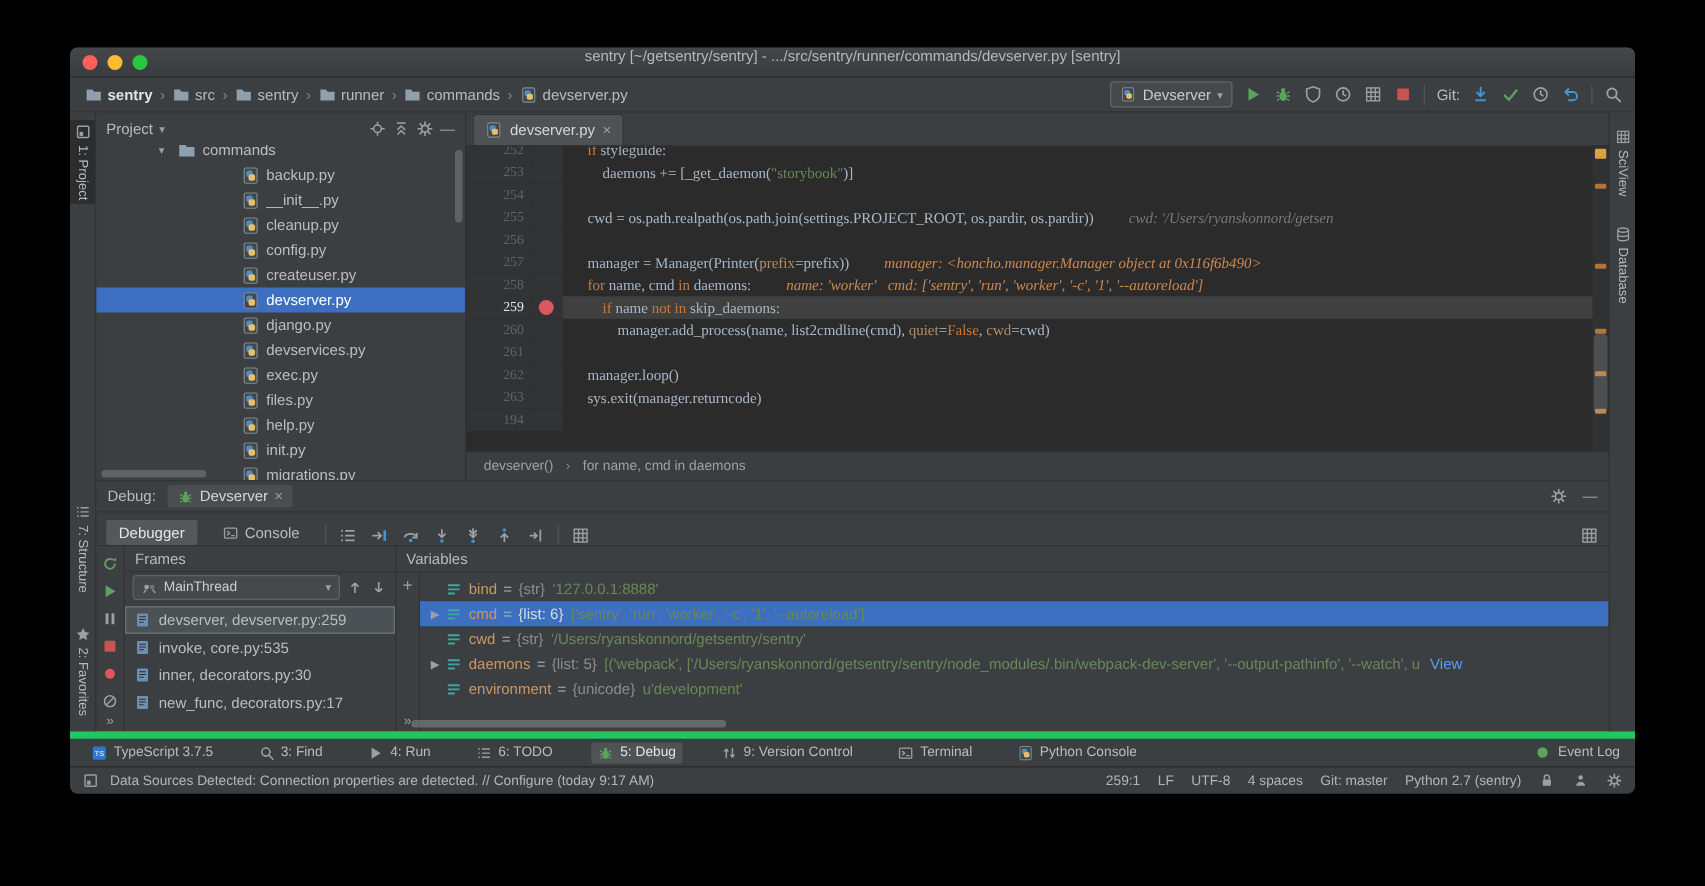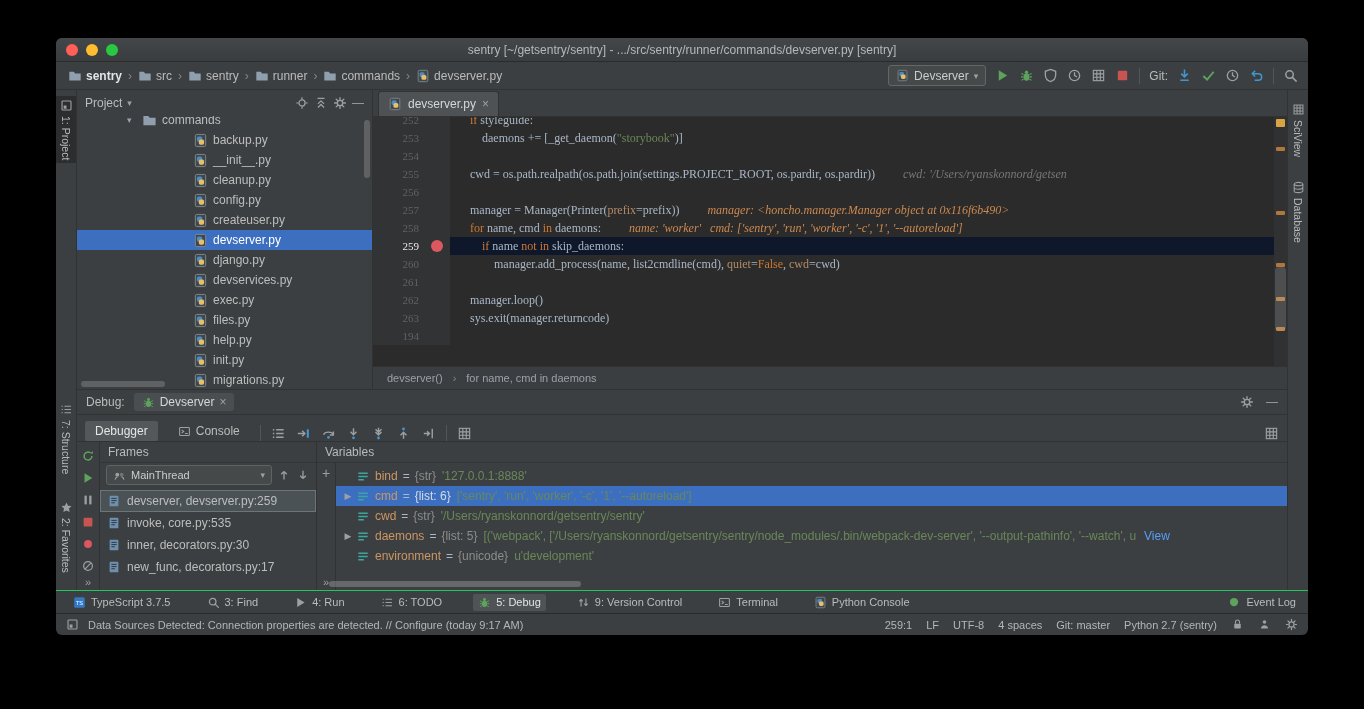--- a/index.html
+++ b/index.html
@@ -2,21 +2,21 @@
 <html><head>
 <meta charset="utf-8">
 <style>
   html,body{margin:0;padding:0;background:#000;width:1364px;height:709px;overflow:hidden;
     font-family:"Liberation Sans",sans-serif;-webkit-font-smoothing:antialiased;}
   .window{position:absolute;left:56px;top:38px;width:1252px;height:597px;background:#3c3f41;
     border-radius:6px;overflow:hidden;display:flex;flex-direction:column;box-shadow:0 20px 60px rgba(0,0,0,.7);}
   svg.ic{display:block;flex:none}
   
   .titlebar{height:23px;background:linear-gradient(#434749,#393d3f);border-bottom:1px solid #2b2b2b;
-    display:flex;align-items:center;position:relative;flex:none}
+    display:flex;position:relative;flex:none}
   .traffic{position:absolute;left:10px;top:6px;display:flex;gap:8px}
   .tl{width:12px;height:12px;border-radius:50%}
   .tl.red{background:#ff5f57}.tl.yellow{background:#febc2e}.tl.green{background:#28c840}
   .wtitle{flex:1;text-align:center;font-size:12px;color:#b4b8bb;white-space:nowrap;overflow:hidden}
   
   .navbar{height:27px;border-bottom:1px solid #323232;display:flex;align-items:center;
     padding:0 10px;font-size:12px;color:#bbb;flex:none;gap:2px}
   .crumb{display:flex;align-items:center;gap:4px;padding:0 2px}
   .crumb-first span{font-weight:bold;color:#e0e4e7}
   .crumb-sep{color:#848484;padding:0 2px}
@@ -56,21 +56,21 @@
   .etab .close{color:#9da0a3;font-size:12px}
   .editor-body{flex:1;min-height:0;position:relative;overflow:hidden;
     font-family:Liberation Serif, serif;font-size:12px;line-height:18px}
   .code-inner{margin-top:-6px}
   .crow{display:flex;height:18px;white-space:pre}
   .lnum{width:46px;text-align:right;color:#606366;background:#313335;padding-right:7px;font-size:11px;flex:none}
   .lnum.cur{color:#e8e8e8}
   .lfold{width:24px;background:#313335;position:relative;flex:none}
   .bp{position:absolute;left:5px;top:3px;width:12px;height:12px;border-radius:50%;background:#db5860}
   .lcode{flex:1;color:#a9b7c6;padding-left:8px;overflow:hidden}
-  .lcode.exec{background:#0f172a}
+  .lcode.exec{background:#404040}
   .k{color:#cc7832}.p{color:#a9b7c6}.s{color:#6a8759}.a{color:#b38c66}
   [data-name="inline-hint"]{margin-left:28px;font-style:italic}
   .hg{color:#787878}.ho{color:#cc8950}
   .stripe{position:absolute;right:0;top:0;bottom:0;width:13px;background:#2f3133}
   .stripe .mark{position:absolute;left:2px;width:9px;height:4px;background:#b0763a;border-radius:1px}
   .stripe .filestatus{position:absolute;left:2px;top:2px;width:9px;height:8px;background:#d9a343;border-radius:1px}
   .stripe .thumb{position:absolute;left:1px;width:11px;height:64px;top:150px;background:rgba(255,255,255,.14);border-radius:4px}
   .ed-crumbs{height:22px;background:#3b3e40;border-top:1px solid #323232;display:flex;align-items:center;
     gap:8px;padding-left:14px;font-size:11px;color:#9aa1a8;flex:none}
   
@@ -107,21 +107,21 @@
   .vrow .vicon{width:16px;margin-right:4px;flex:none}
   .vname{color:#cc9662}
   .veq{color:#a9b7c6;margin:0 5px}
   .vtype{color:#8c8c8c;margin-right:6px}
   .vval{color:#6a8759}
   .vlink{color:#589df6;margin-left:8px}
   .vrow.sel{background:#3d6fc1}
   .vrow.sel .vtype{color:#d3dbe3}
   .vars-hscroll{position:absolute;left:12px;bottom:3px;width:252px;height:6px;background:rgba(255,255,255,.22);border-radius:3px}
   
-  .tw-bar{height:22px;border-top:1px solid #22c55e;display:flex;align-items:center;gap:26px;
+  .tw-bar{height:22px;border-top:6px solid #22c55e;display:flex;align-items:center;gap:26px;
     padding:0 12px;font-size:11px;color:#bbb;flex:none}
   .twb{display:flex;align-items:center;gap:5px;padding:2px 5px;border-radius:2px}
   .twb.active{background:#4f5355;color:#e4e4e4}
   .eventlog{margin-left:auto;display:flex;align-items:center;gap:6px}
   .statusbar{height:21px;border-top:1px solid #2a2a2a;display:flex;align-items:center;gap:9px;
     padding:0 10px;font-size:11px;color:#b0b6ba;flex:none}
   .sb-right{margin-left:auto;display:flex;align-items:center;gap:14px}
 </style>
 </head>
 <body>

